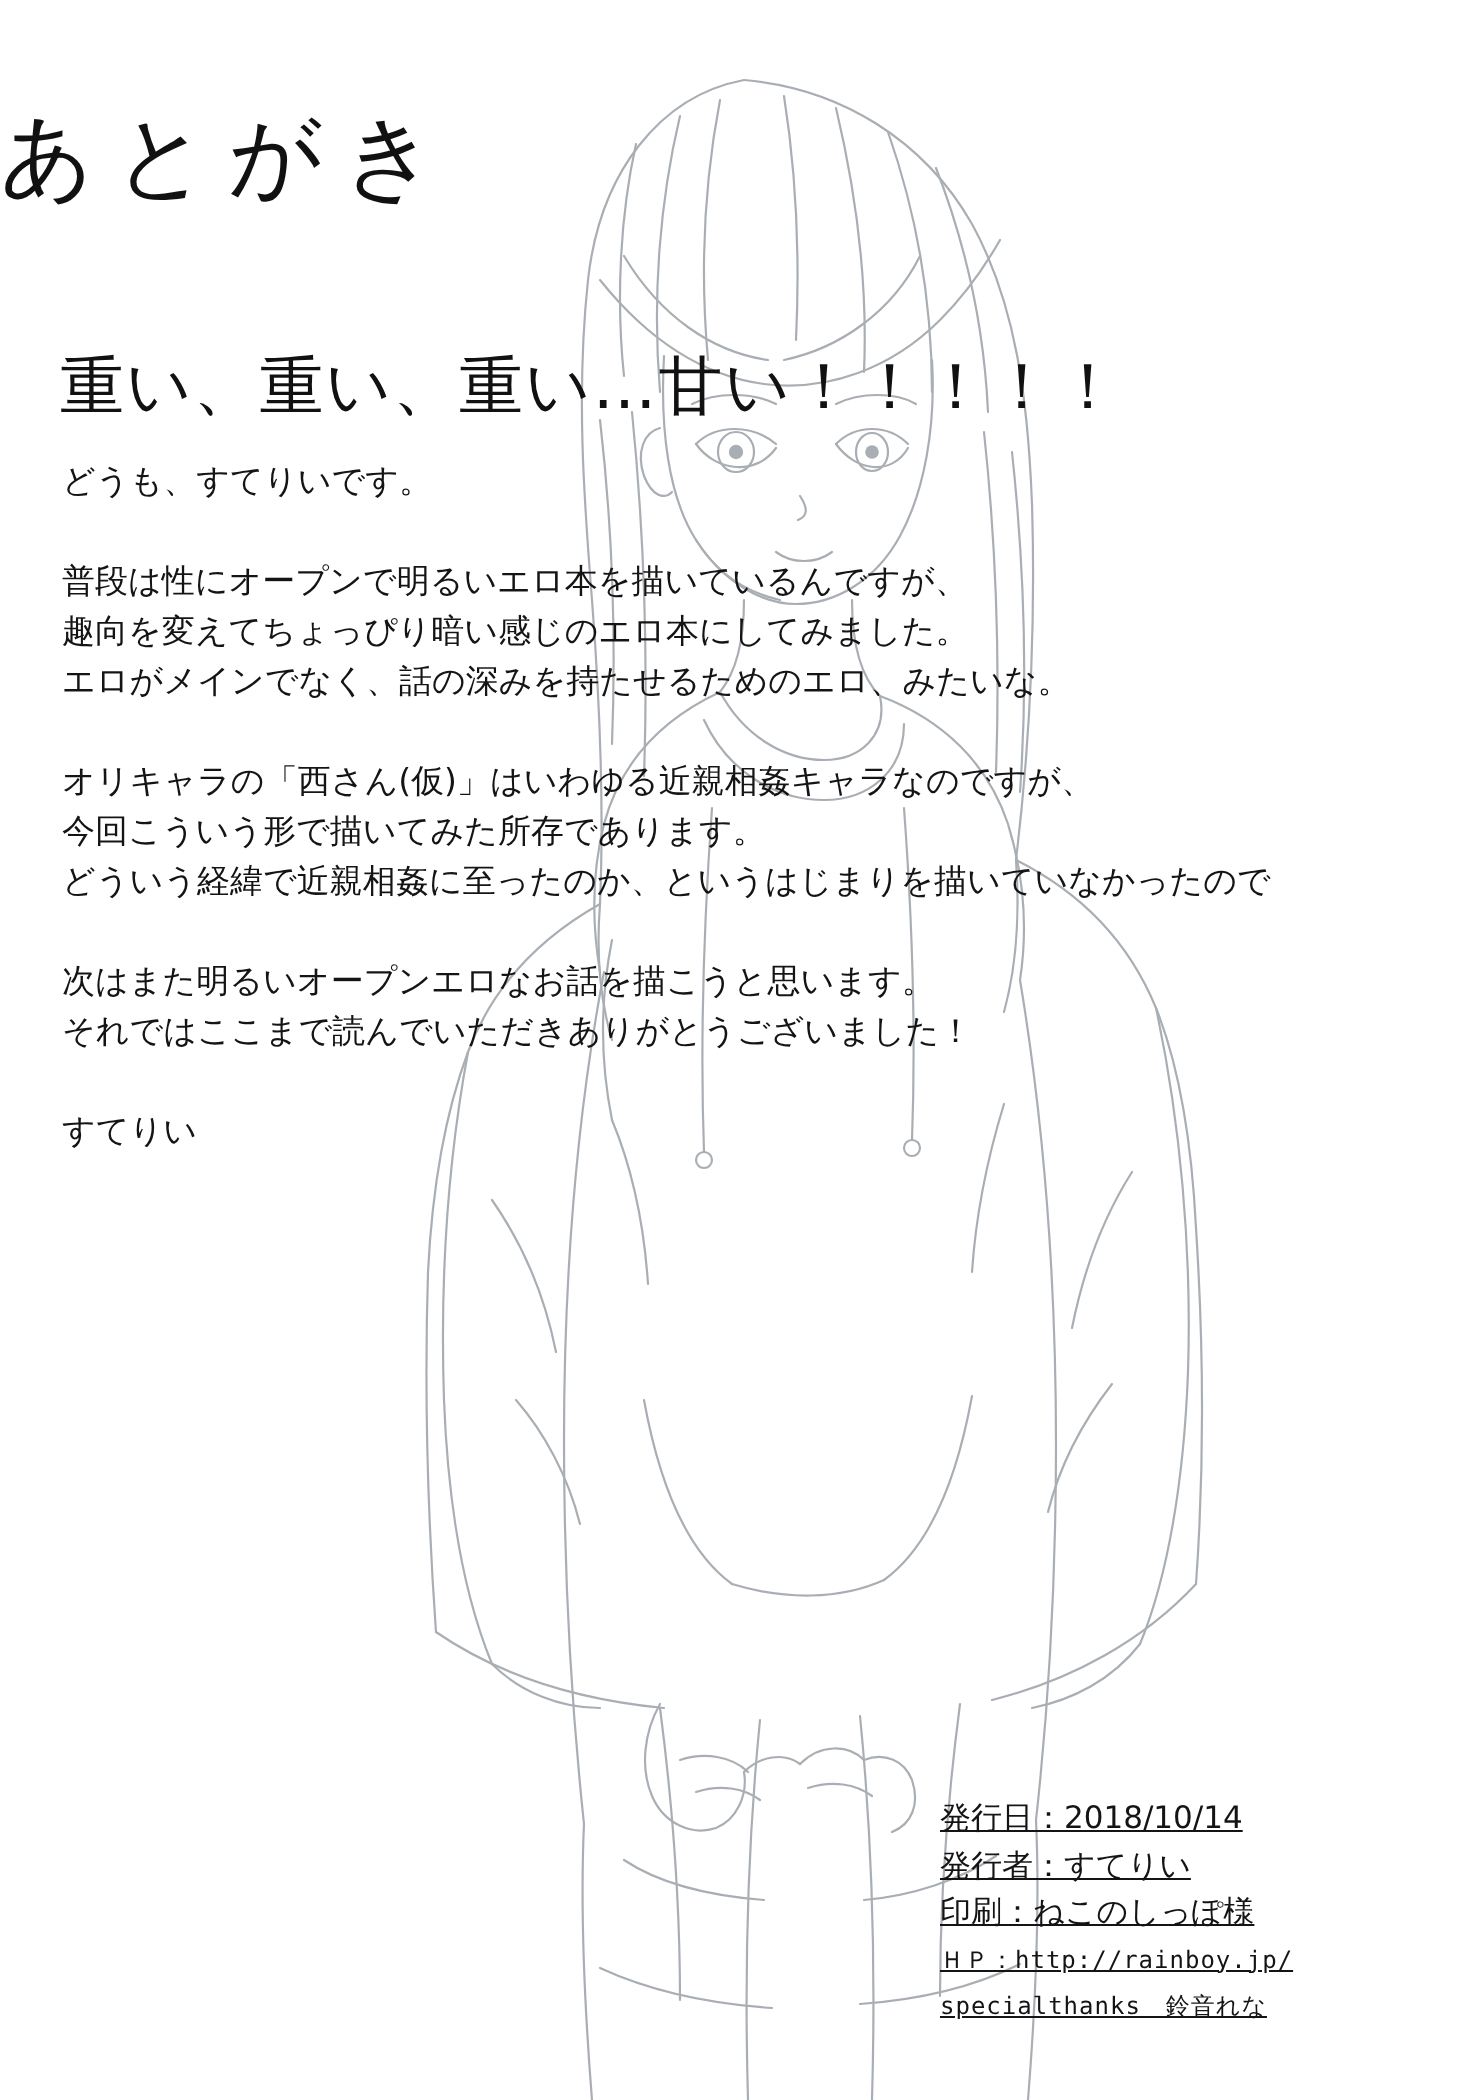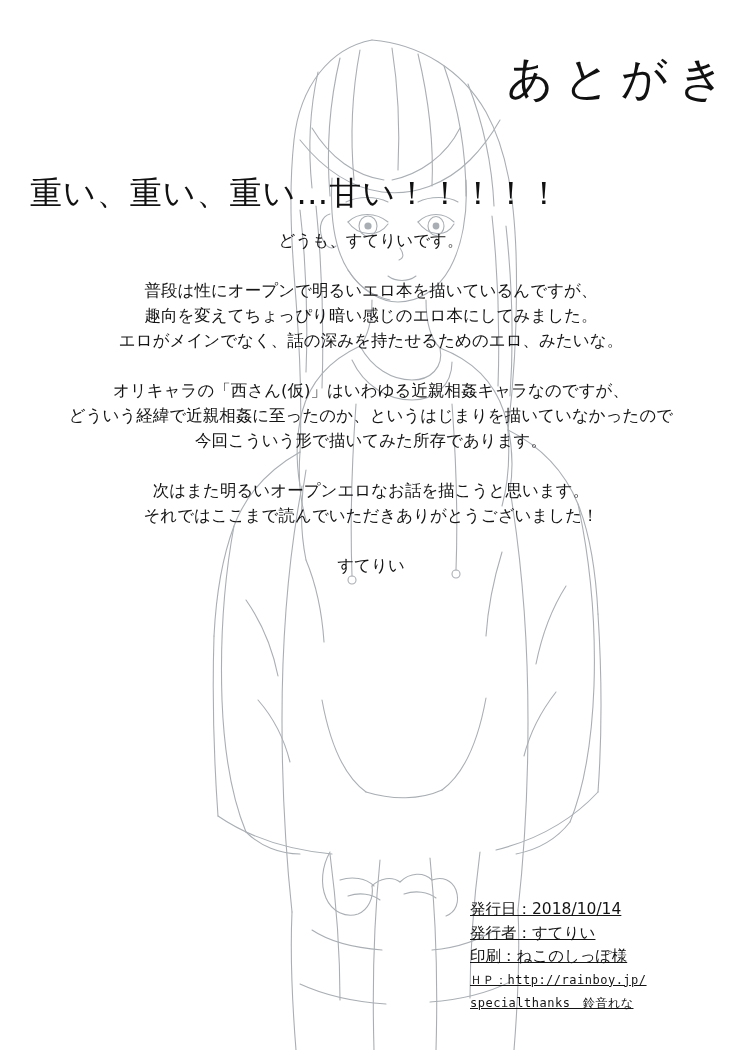--- a/index.html
+++ b/index.html
@@ -40,21 +40,21 @@
     top: 0;
     width: 735px;
     height: 1050px;
   }
 
   .doc-title {
     position: absolute;
     left: 0;
     top: 48px;
     width: 735px;
-    text-align: right;
+    text-align: left;
     font-size: 46px;
     letter-spacing: 10px;
     color: #111111;
     font-family: "DejaVu Sans", "Liberation Sans", sans-serif;
     white-space: nowrap;
   }
 
   .headline {
     position: absolute;
     left: 30px;
@@ -69,21 +69,20 @@
     position: absolute;
     left: 31px;
     top: 228px;
     width: 680px;
     font-size: 16.5px;
     line-height: 25px;
     color: #141414;
   }
   .body-text p {
     margin: 0 0 25px 0;
-    text-align: center;
   }
   .body-text p:last-child {
     margin-bottom: 0;
   }
   .body-text .line {
     display: block;
     white-space: nowrap;
   }
 
   .colophon {
@@ -231,22 +230,22 @@
       </p>
 
       <p>
         <span class="line">普段は性にオープンで明るいエロ本を描いているんですが、</span>
         <span class="line">趣向を変えてちょっぴり暗い感じのエロ本にしてみました。</span>
         <span class="line">エロがメインでなく、話の深みを持たせるためのエロ、みたいな。</span>
       </p>
 
       <p>
         <span class="line">オリキャラの「西さん(仮)」はいわゆる近親相姦キャラなのですが、</span>
+        <span class="line">今回こういう形で描いてみた所存であります。</span>
         <span class="line">どういう経緯で近親相姦に至ったのか、というはじまりを描いていなかったので</span>
-        <span class="line">今回こういう形で描いてみた所存であります。</span>
       </p>
 
 
       <p>
         <span class="line">次はまた明るいオープンエロなお話を描こうと思います。</span>
         <span class="line">それではここまで読んでいただきありがとうございました！</span>
       </p>
 
       <p>
         <span class="line">すてりい</span>

